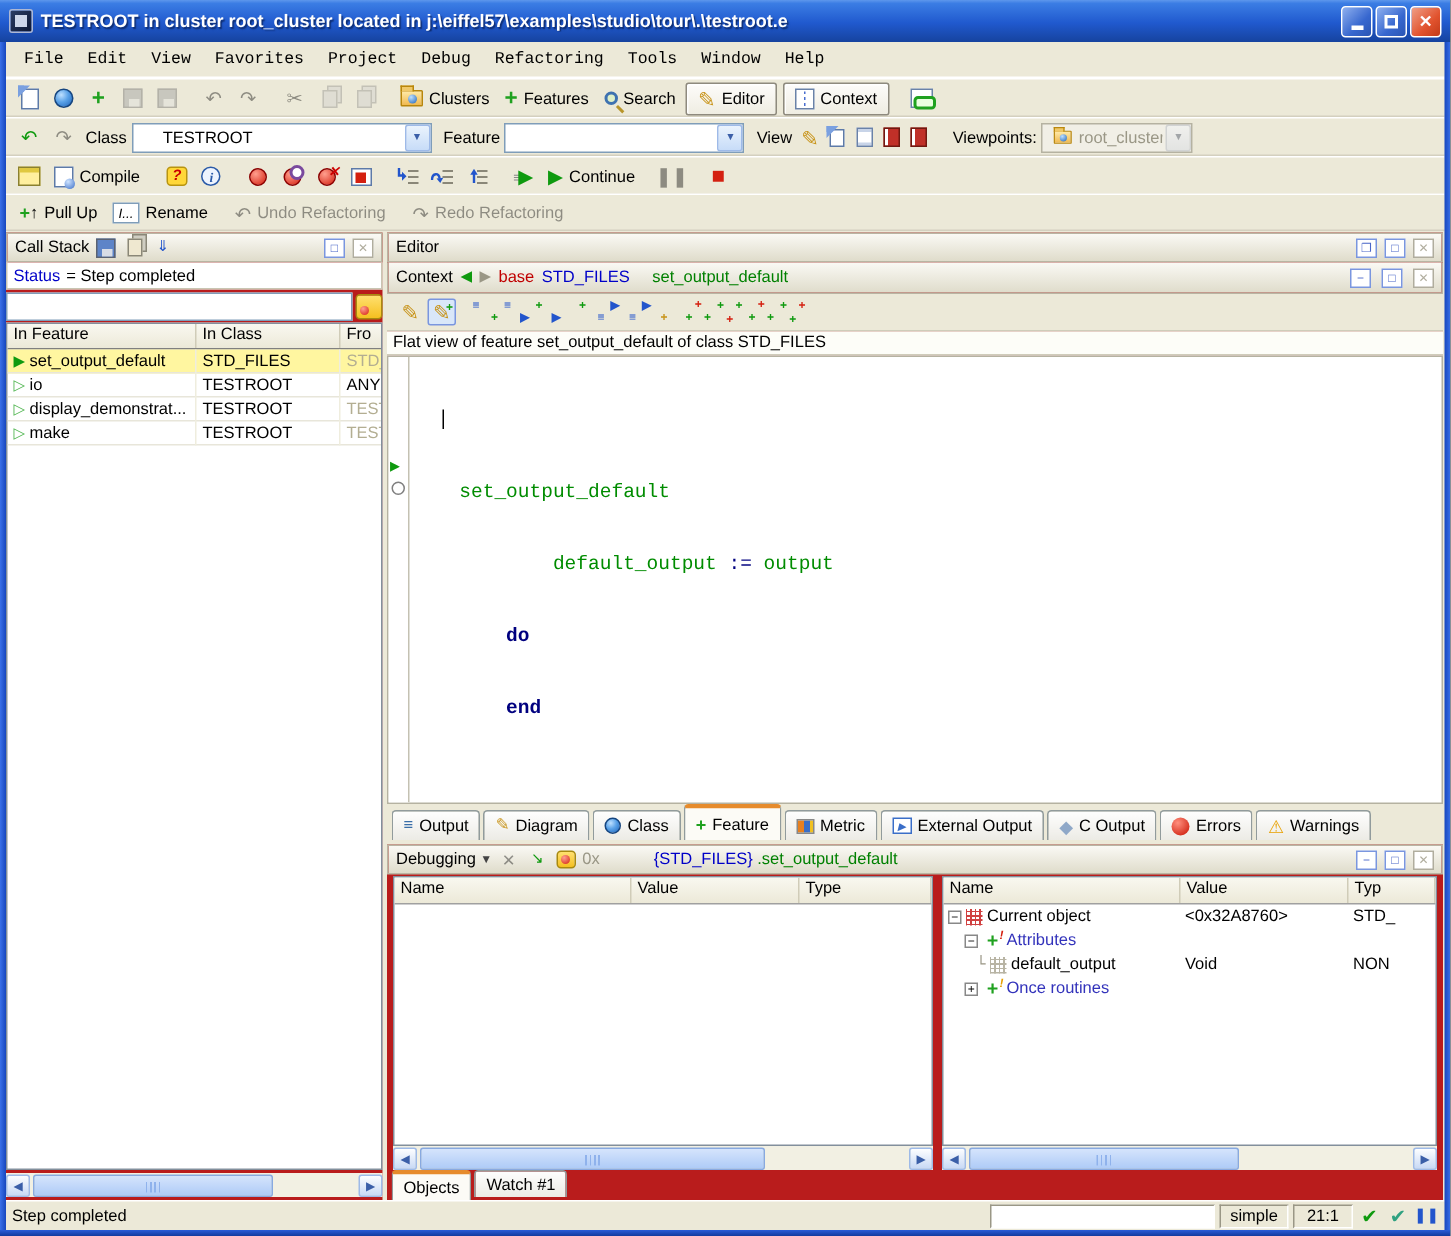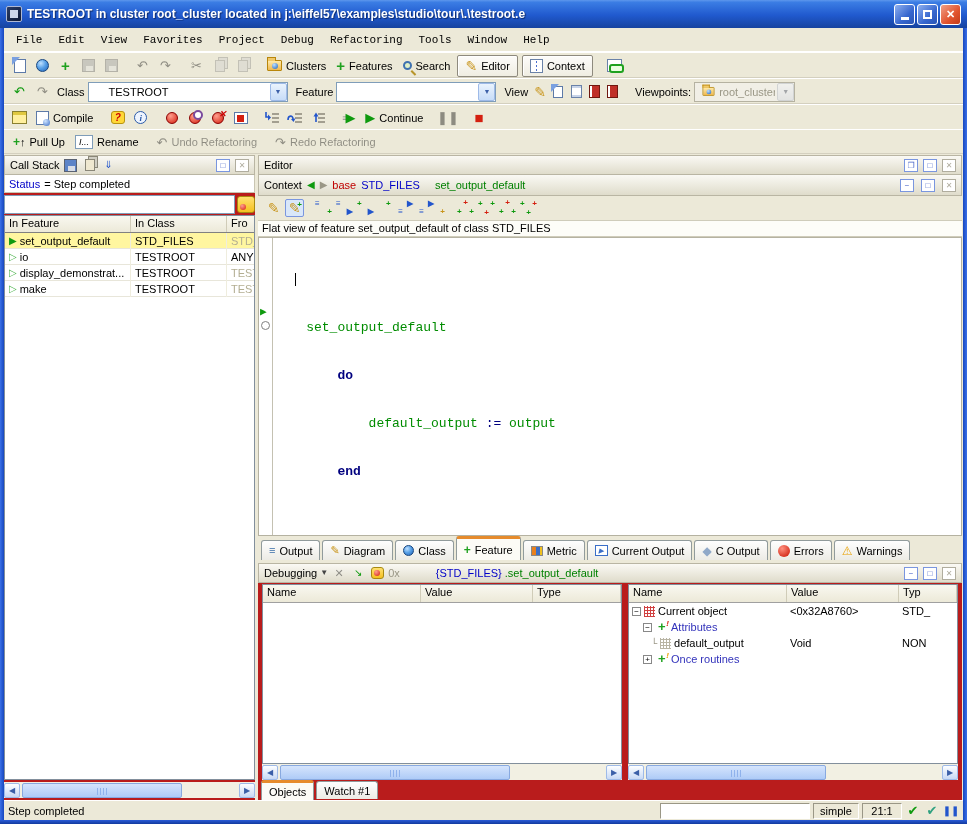--- a/index.html
+++ b/index.html
@@ -188,21 +188,21 @@
   .expander{width:9px;height:9px;border:1px solid #888;background:#fff;font-size:8px;line-height:7px;text-align:center;flex:none;}
   .gridic{width:11px;height:11px;flex:none;
     background:repeating-linear-gradient(0deg,#d04040 0 1px,transparent 1px 3px),repeating-linear-gradient(90deg,#d04040 0 1px,transparent 1px 3px);}
   .gridic.gr{background:repeating-linear-gradient(0deg,#b8b4a4 0 1px,transparent 1px 3px),repeating-linear-gradient(90deg,#b8b4a4 0 1px,transparent 1px 3px);}
   .fplus{position:relative;width:13px;height:12px;flex:none;color:#1FA11F;font-weight:bold;font-size:13px;line-height:12px;text-align:center;}
   .fplus::after{content:"!";position:absolute;right:-1px;top:-3px;font-size:8px;color:#d42010;}
   .fplus.y::after{color:#e8a000;}
   .treeln{color:#9a9786;font-family:"DejaVu Sans Mono",monospace;font-size:10px;}
   .bluetxt{color:#3333BB;}
   .dbg-sb{position:absolute;bottom:20px;height:16px;}
-  .dbgtabs{position:absolute;left:0;bottom:0;height:20px;display:flex;align-items:center;padding-left:3px;}
+  .dbgtabs{position:absolute;left:0;bottom:0;height:20px;display:flex;align-items:flex-start;padding-left:3px;}
   
   .statusbar{position:absolute;left:4px;right:4px;bottom:4px;height:20px;background:#ECE9D8;border-top:1px solid #fff;
     display:flex;align-items:center;padding:0 4px;gap:3px;}
   .sunken{border:1px solid;border-color:#9a9786 #fff #fff #9a9786;height:16px;display:flex;align-items:center;justify-content:center;padding:0 4px;}
   .progress{width:150px;background:#fff;}
 </style>
 </head>
 <body>
 
 <div class="win">
@@ -609,22 +609,22 @@
         </span>
     </div>
     <div class="edcap">Flat view of feature set_output_default of class STD_FILES</div>
     <div class="code">
       <div class="gutter"></div>
       <span class="gut-arrow">▶</span>
       <span class="gut-circle"></span>
       <div class="codelines">
         <div class="cl"><span class="cursor"></span></div>
         <div class="cl ft">    set_output_default</div>
+        <div class="cl"><span class="ft">            default_output </span><span class="opr">:= </span><span class="ft">output</span></div>
         <div class="cl kw">        do</div>
-        <div class="cl"><span class="ft">            default_output </span><span class="opr">:= </span><span class="ft">output</span></div>
         <div class="cl kw">        end</div>
       </div>
     </div>
     <div class="edtabs">
       <span class="tab">
           <span class="ti ti-out">≡</span>
           <span>Output</span>
         </span>
       <span class="tab">
           <span class="ti pencil">✎</span>
@@ -639,21 +639,21 @@
           <span>Feature</span>
         </span>
       <span class="tab">
           <i class="ti-metric"></i>
           <span>Metric</span>
         </span>
       <span class="tab">
           <i class="ti-ext">
             <span>▶</span>
           </i>
-          <span>Current Output</span>
+          <span>External Output</span>
         </span>
       <span class="tab">
           <span class="ti ti-diam">◆</span>
           <span>C Output</span>
         </span>
       <span class="tab">
           <i class="ti-err">
             <span></span>
           </i>
           <span>Errors</span>

